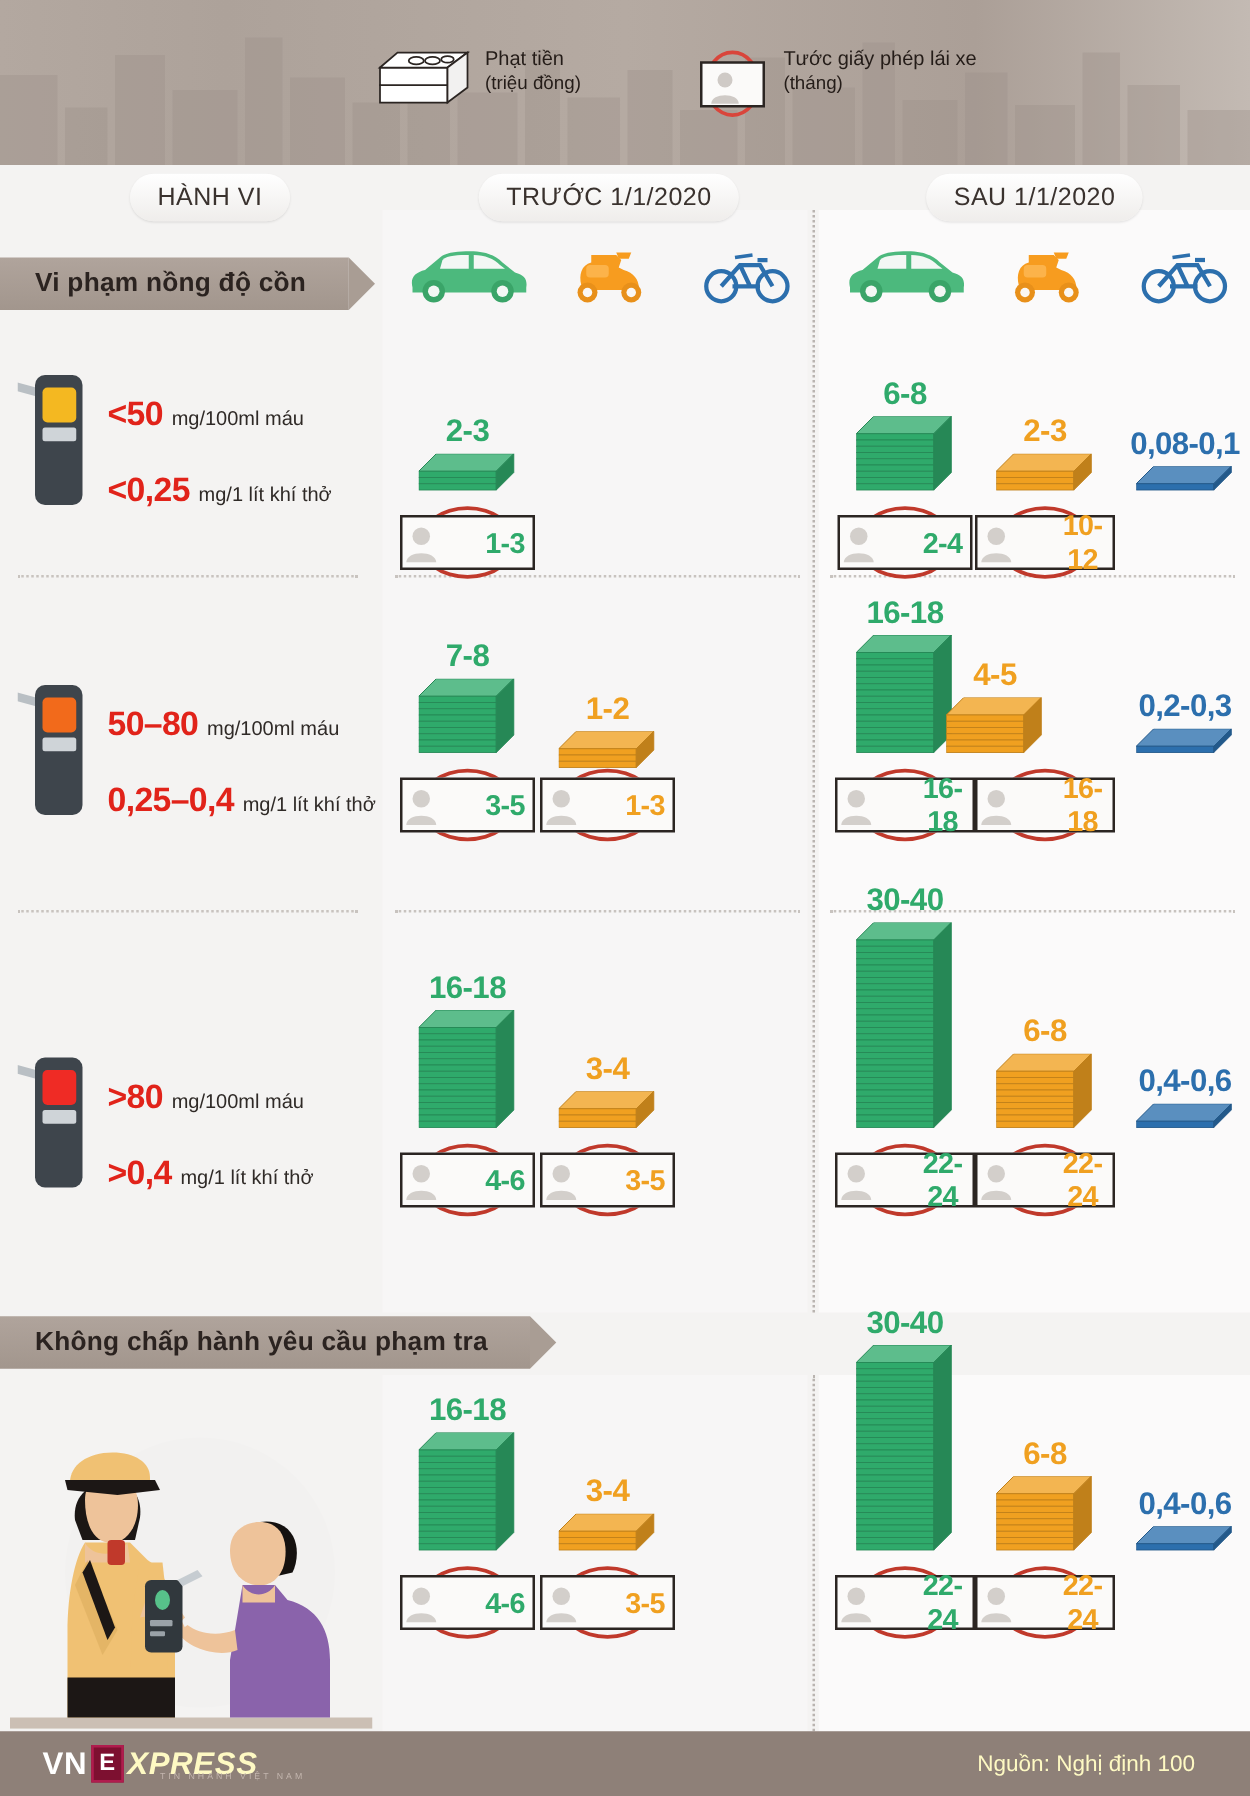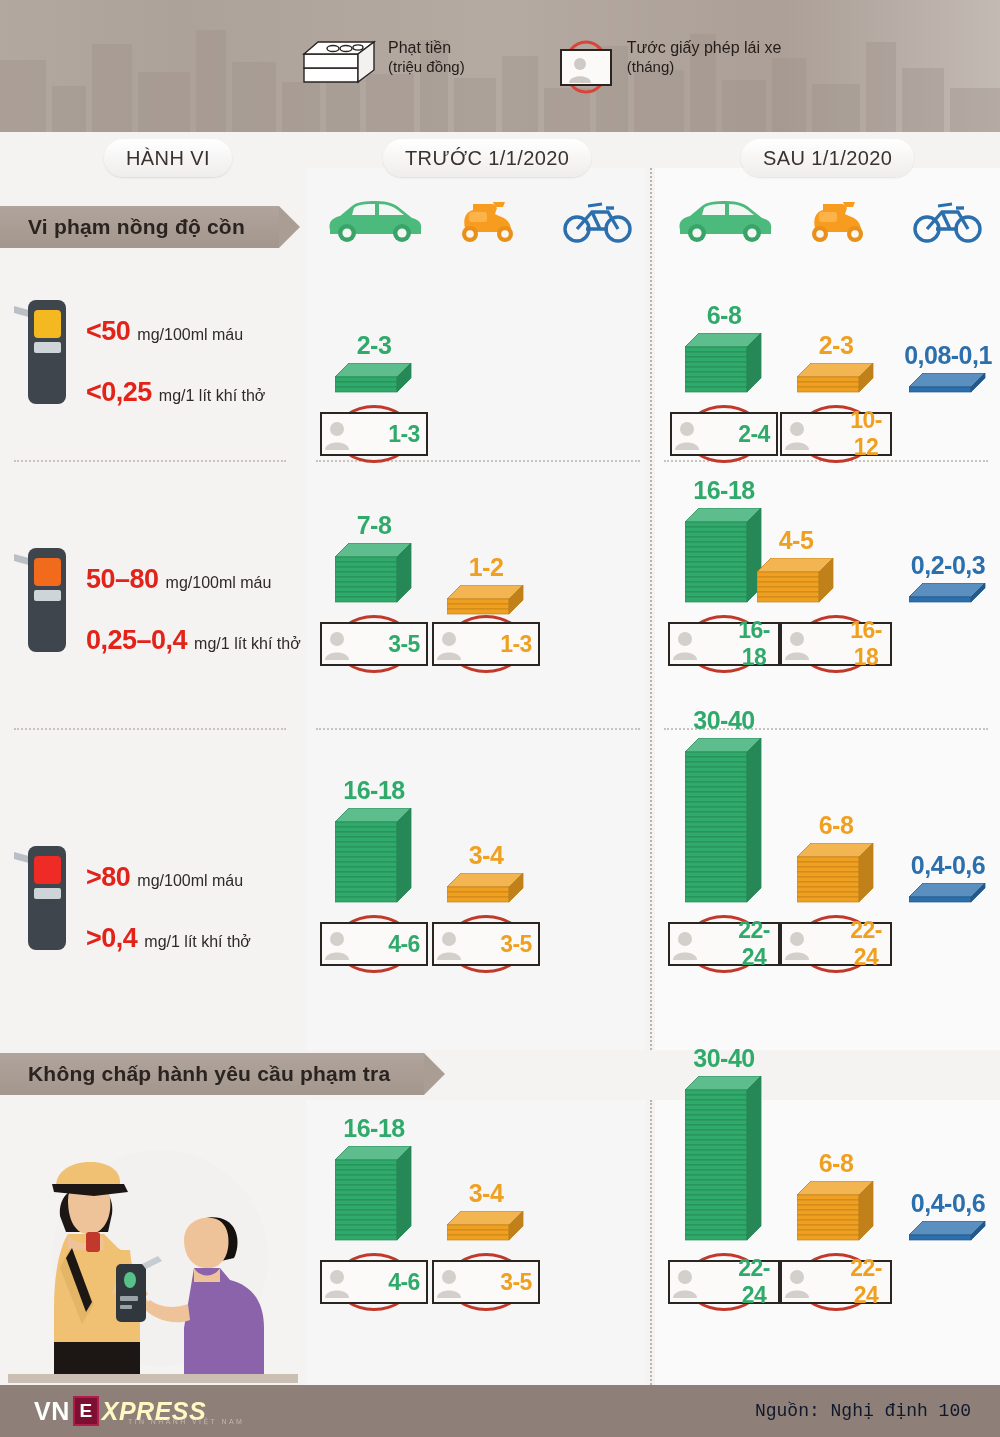--- a/index.html
+++ b/index.html
@@ -131,21 +131,21 @@
   .logo-vn { color: #fff; font-size: 25px; font-weight: bold; letter-spacing: .5px; }
   .logo-e {
     width: 26px; height: 30px; margin: 0 3px;
     border: 2px solid #b01c4e; background: #7d1030;
     color: #fff; font-size: 19px; font-weight: bold;
     display: flex; align-items: center; justify-content: center;
   }
   .logo-x { color: #fef9c3; font-size: 25px; font-weight: bold; letter-spacing: .5px; font-style: italic; }
   .logo-tag { color: #c3b5ae; font-size: 7px; letter-spacing: 2.4px;
               position: absolute; left: 128px; top: 33px; }
-  .source { margin-left: auto; margin-right: 29px; color: #0f172a; font-size: 18px; font-family: Liberation Mono, monospace; }
+  .source { margin-left: auto; margin-right: 44px; color: #fef9c3; font-size: 18px; }
 
   
   .illus { position: absolute; left: 8px; top: 1128px; width: 290px; height: 255px; }
 </style>
 </head>
 <body>
 
 <div class="topband">
   <svg class="skyline" viewBox="0 0 1000 132" preserveAspectRatio="none">
     <g fill="#9c9089">

